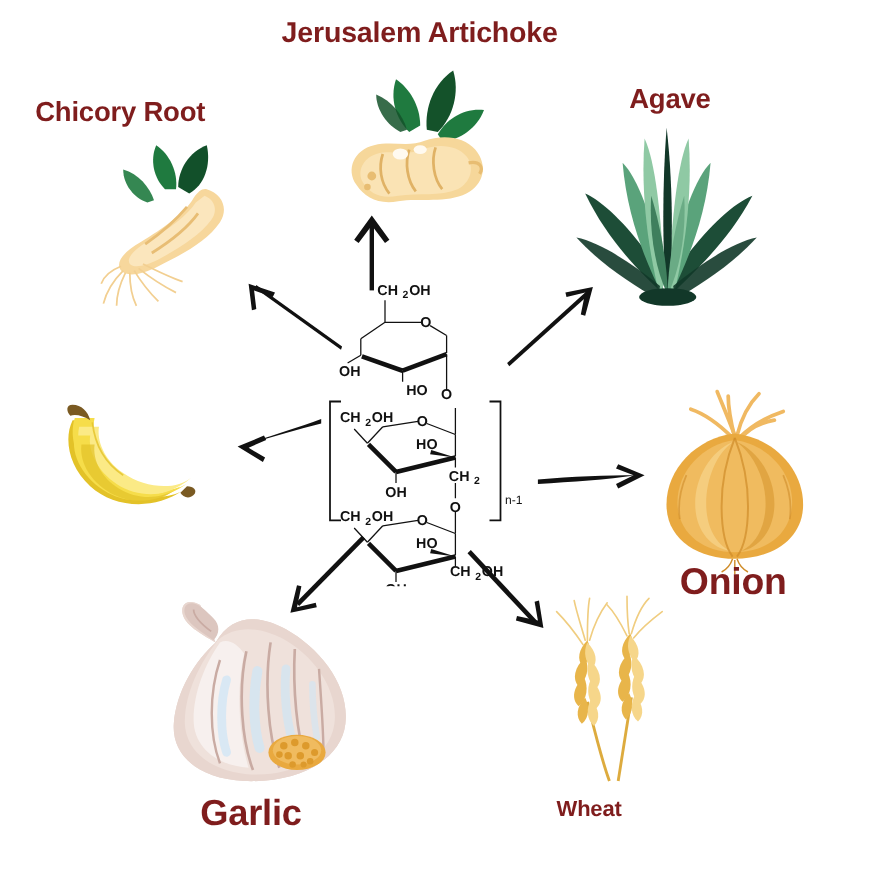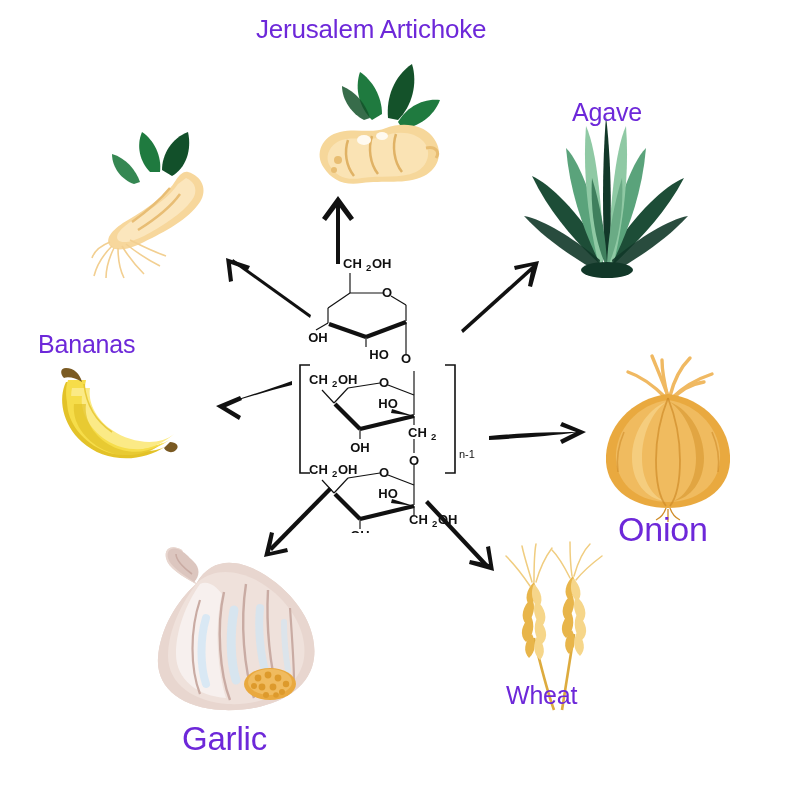--- a/index.html
+++ b/index.html
@@ -18,22 +18,22 @@
     width: 800px;
     height: 800px;
     background: #ffffff;
     overflow: hidden;
   }
 
   
   .node-label {
     position: absolute;
     font-family: "Liberation Sans", sans-serif;
-    font-weight: 400;
-    color: #6d28d9;
+    font-weight: 700;
+    color: #7f1d1d;
     letter-spacing: -0.2px;
     white-space: nowrap;
     line-height: 1;
     text-align: center;
   }
 
   
   .art {
     position: absolute;
   }
@@ -253,56 +253,56 @@
         <path d="M20,118 C10,128 4,140 2,148"></path>
         <path d="M22,120 C16,132 14,142 14,150"></path>
         <path d="M26,120 C26,132 28,142 32,150"></path>
         <path d="M30,118 C36,128 44,138 52,146"></path>
         <path d="M34,116 C44,124 56,132 68,138"></path>
         <path d="M18,114 C8,118 2,124 0,130"></path>
         <path d="M38,112 C50,118 62,124 74,128"></path>
       </g>
     </svg>
   </div>
+  <div class="node-label" style="left:32px; top:90px; font-size:25px;">Chicory Root</div>
 
   <div class="art" style="left:512px; top:108px; width:190px; height:170px;">
     <svg width="190" height="170" viewBox="0 0 190 170">
       <g>
         <path d="M92,160 C70,140 40,110 20,68 C38,76 66,104 88,140 Z" fill="#1d4d37"></path>
         <path d="M96,162 C118,140 150,112 172,70 C152,78 124,106 100,142 Z" fill="#1d4d37"></path>
         <path d="M90,160 C74,128 58,88 54,40 C70,56 84,102 92,140 Z" fill="#5aa37b"></path>
         <path d="M98,160 C114,128 130,88 134,40 C118,56 104,102 96,140 Z" fill="#5aa37b"></path>
         <path d="M88,162 C78,122 70,70 74,18 C86,44 90,108 92,148 Z" fill="#8fc9a4"></path>
         <path d="M100,162 C110,122 118,70 114,18 C102,44 98,108 96,148 Z" fill="#8fc9a4"></path>
         <path d="M94,162 C90,120 90,60 94,8 C100,60 100,120 96,162 Z" fill="#123829"></path>
         <path d="M86,164 C62,150 34,132 12,108 C34,112 66,134 88,152 Z" fill="#123829" opacity="0.9"></path>
         <path d="M102,164 C126,150 154,132 176,108 C154,112 122,134 100,152 Z" fill="#123829" opacity="0.9"></path>
         <path d="M94,158 C84,136 78,104 80,70 C88,96 94,128 95,156 Z" fill="#3f7f5d"></path>
         <path d="M96,158 C106,136 112,104 110,70 C102,96 96,128 95,156 Z" fill="#6aab85"></path>
       </g>
       <ellipse cx="95" cy="162" rx="26" ry="8" fill="#123829"></ellipse>
     </svg>
   </div>
-  <div class="node-label" style="left:572px; top:78px; font-size:25px;margin-top:22px;">Agave</div>
+  <div class="node-label" style="left:572px; top:78px; font-size:25px;">Agave</div>
 
   <div class="art" style="left:38px; top:368px; width:160px; height:110px;">
     <svg width="160" height="110" viewBox="0 0 160 110">
       <g>
         <path d="M28,14 C20,30 24,56 44,74 C66,94 102,96 128,78 C112,88 82,84 62,68 C44,54 38,32 44,14 Z" fill="#e3c228"></path>
         <path d="M30,12 C24,30 32,56 54,72 C78,90 112,88 134,70 C120,82 90,80 68,64 C50,50 44,30 48,12 Z" fill="#f6dd4a"></path>
         <path d="M34,20 C30,38 40,60 62,74 C84,88 116,84 136,66 C122,78 94,76 74,62 C56,50 50,32 52,20 Z" fill="#fbea86"></path>
         <path d="M30,28 C26,46 38,68 60,80 C82,92 110,88 126,74 C110,84 86,84 68,72 C50,60 42,42 44,28 Z" fill="#f6dd4a"></path>
         <path d="M36,36 C34,54 46,72 66,82 C86,92 108,88 120,78 C106,86 86,86 70,76 C54,66 46,50 48,36 Z" fill="#e3c228" opacity="0.7"></path>
         <path d="M26,10 C22,6 22,0 28,0 C36,0 42,6 44,14 C38,10 30,8 26,10 Z" fill="#7a5a22"></path>
         <path d="M132,74 C138,74 142,78 138,82 C134,86 128,84 126,80 Z" fill="#7a5a22"></path>
         <path d="M46,16 C48,34 56,52 74,64" stroke="#e3c228" stroke-width="1.6" fill="none" opacity="0.8"></path>
       </g>
     </svg>
   </div>
-  <div class="node-label" style="left:38px; top:332px; font-size:25px;">Bananas</div>
 
   <div class="art" style="left:588px; top:352px; width:160px; height:160px;">
     <svg width="160" height="160" viewBox="0 0 160 160">
       <g stroke="#f0b962" stroke-width="3.4" fill="none" stroke-linecap="round">
         <path d="M78,46 C66,34 52,24 40,20"></path>
         <path d="M80,44 C74,28 68,14 64,4"></path>
         <path d="M82,44 C86,28 94,14 102,6"></path>
         <path d="M84,46 C96,34 112,26 124,22"></path>
         <path d="M80,46 C76,30 74,18 74,8"></path>
         <path d="M84,48 C92,38 104,32 116,30"></path>
@@ -396,15 +396,15 @@
         <path d="M85,36 C93,44 95,54 89,60 C83,54 81,44 85,36 Z" fill="#f6d68a"></path>
         <path d="M84,52 C74,60 72,72 78,78 C86,72 88,60 84,52 Z" fill="#e8b54a"></path>
         <path d="M88,54 C98,62 100,74 94,80 C86,74 84,62 88,54 Z" fill="#f6d68a"></path>
         <path d="M83,70 C73,78 71,90 78,96 C86,90 87,78 83,70 Z" fill="#e8b54a"></path>
         <path d="M89,72 C99,80 101,92 94,98 C86,92 85,80 89,72 Z" fill="#f6d68a"></path>
         <path d="M84,88 C76,96 75,106 81,112 C88,106 88,96 84,88 Z" fill="#e8b54a"></path>
         <path d="M89,90 C97,98 98,108 92,114 C85,108 85,98 89,90 Z" fill="#f6d68a"></path>
       </g>
     </svg>
   </div>
-  <div class="node-label" style="left:506px; top:683px; font-size:25px;">Wheat</div>
+  <div class="node-label" style="left:506px; top:726px; font-size:20px;">Wheat</div>
 
 </div>
 
 </body></html>

